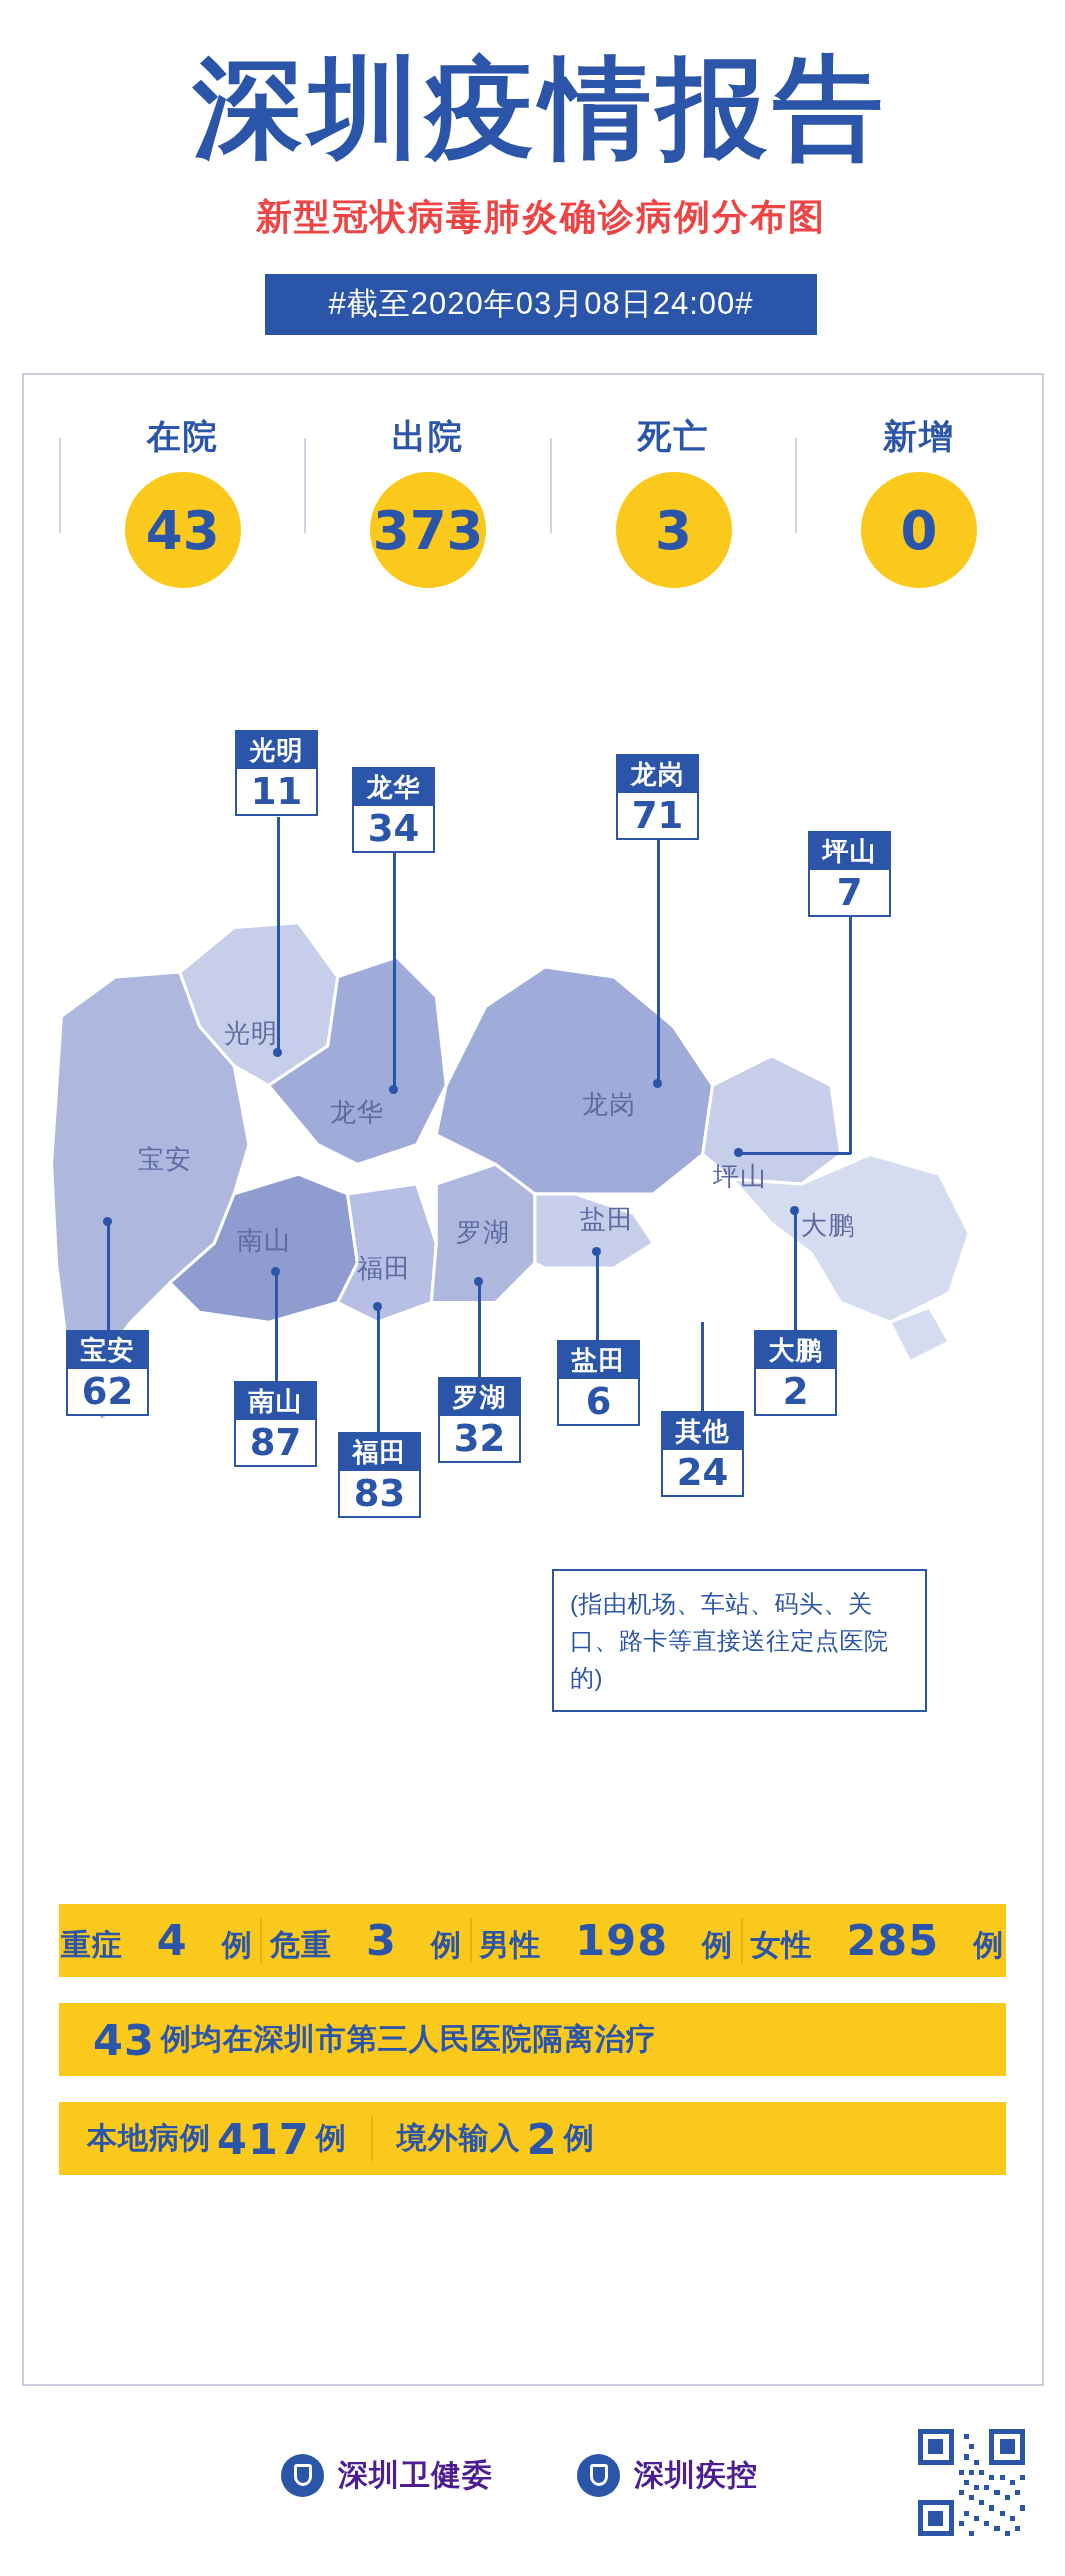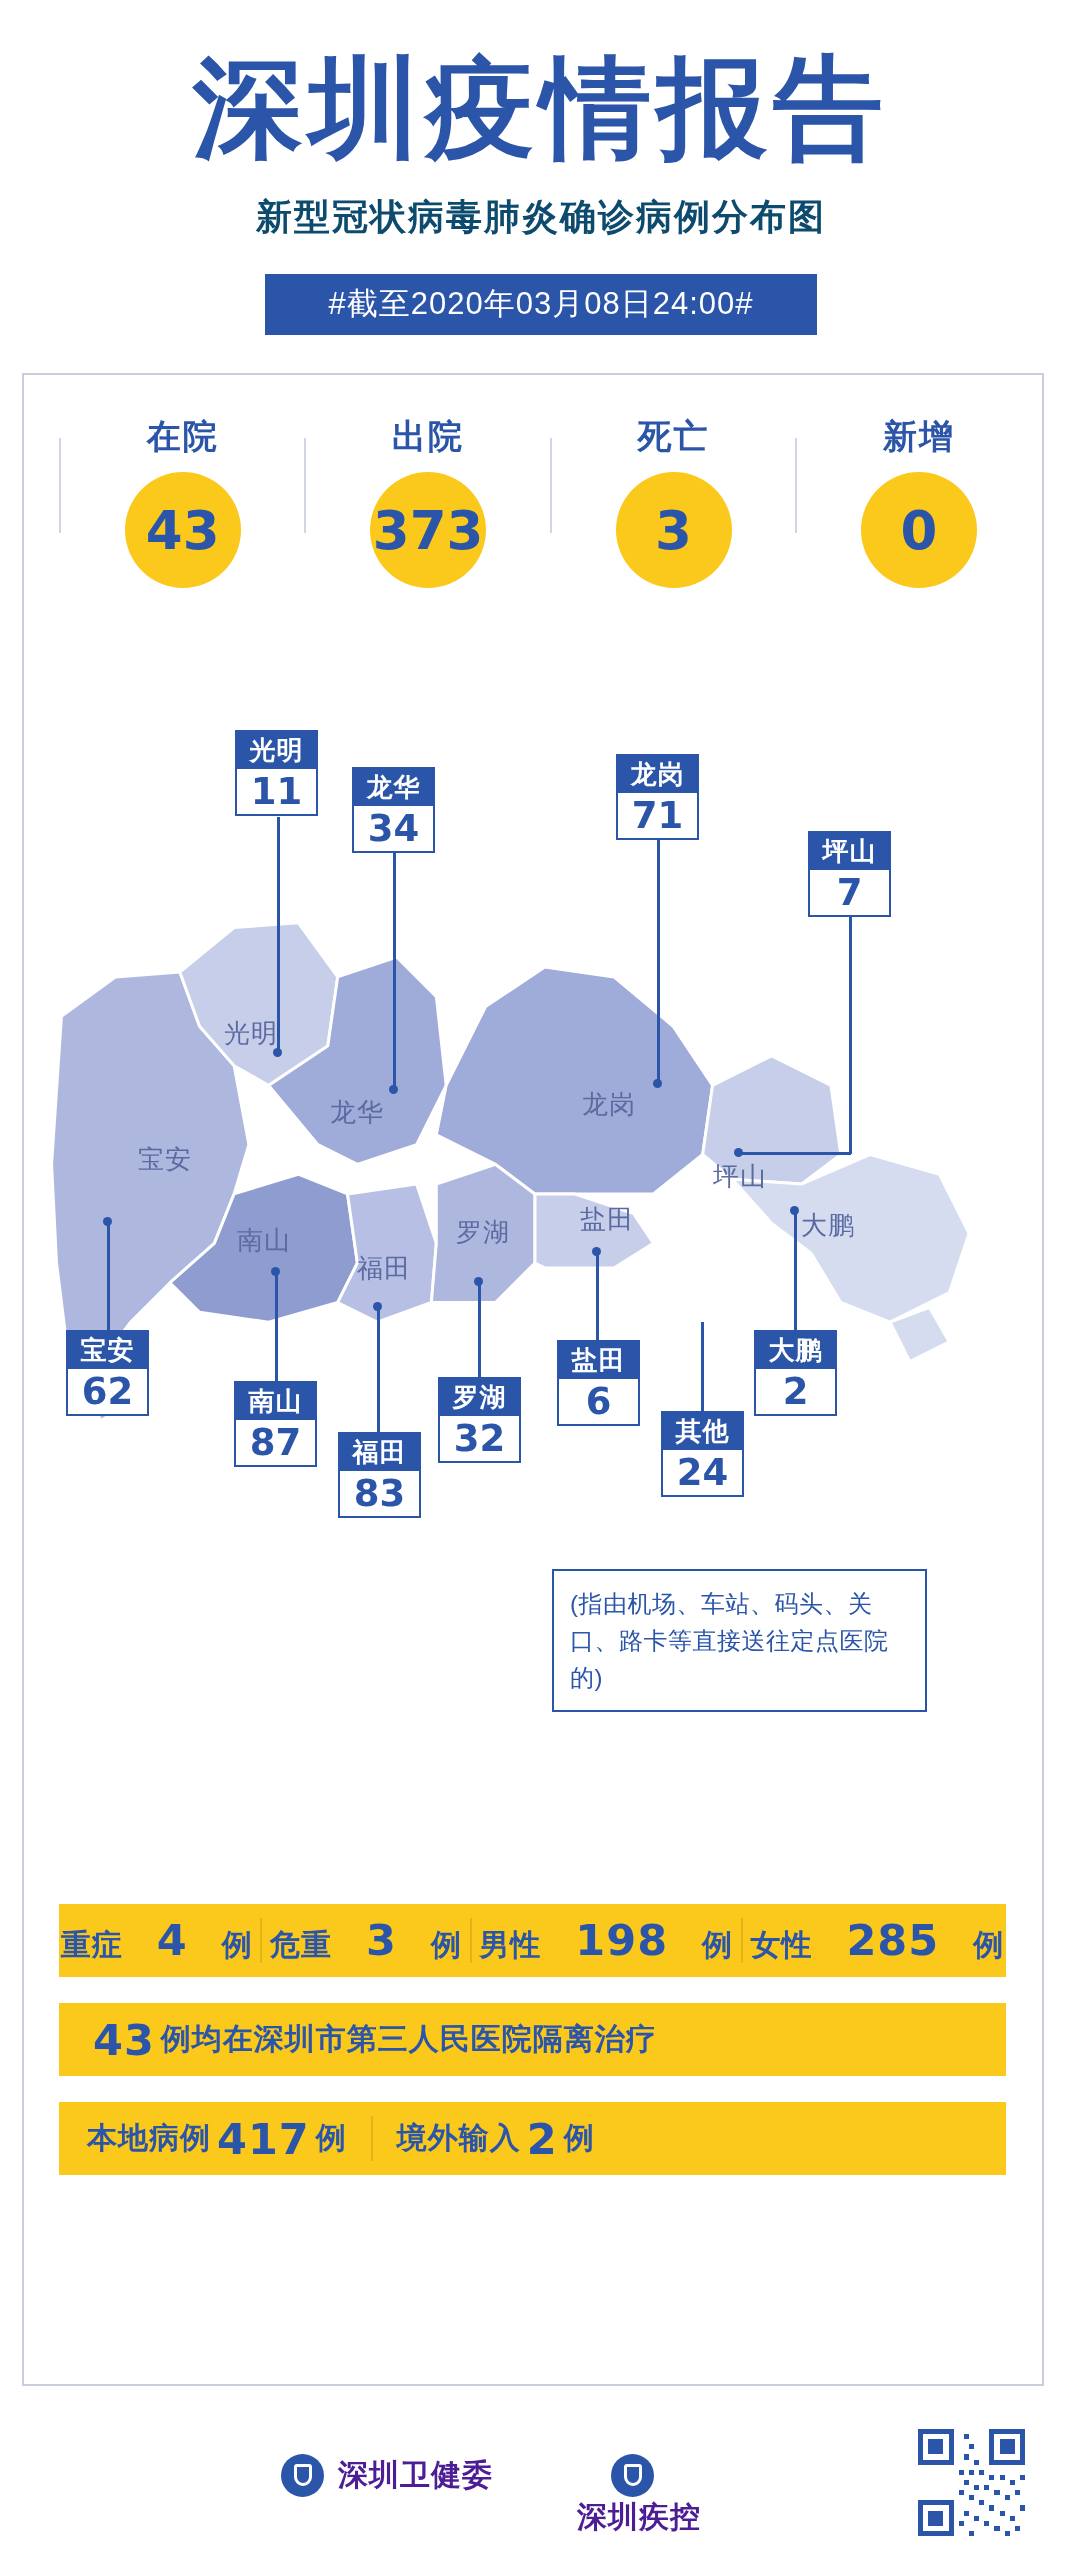--- a/index.html
+++ b/index.html
@@ -30,21 +30,21 @@
     font-weight: bold;
     color: #2b55a8;
     letter-spacing: 6px;
     line-height: 1.05;
     font-family: "DejaVu Sans", "Liberation Sans", sans-serif;
   }
   .sub-title {
     margin-top: 26px;
     font-size: 36px;
     font-weight: bold;
-    color: #0c4a6e;
+    color: #ef4444;
     letter-spacing: 2px;
   }
   .date-bar {
     margin: 32px auto 0 auto;
     width: 552px;
     height: 61px;
     background: #2b55a8;
     color: #ffffff;
     font-size: 31px;
     letter-spacing: 1px;
@@ -228,21 +228,21 @@
   .footer-org {
     position: absolute;
     display: flex;
     align-items: center;
     color: #4c1d95;
     font-size: 30px;
     font-weight: bold;
     letter-spacing: 1px;
   }
   .org-1 { left: 281px; top: 57px; }
-  .org-2 { left: 577px; top: 57px; flex-direction: column; }
+  .org-2 { left: 577px; top: 57px; }
   .org-badge {
     width: 43px;
     height: 43px;
     border-radius: 50%;
     background: #2b55a8;
     margin-right: 14px;
     position: relative;
   }
   .org-badge::after {
     content: "";

